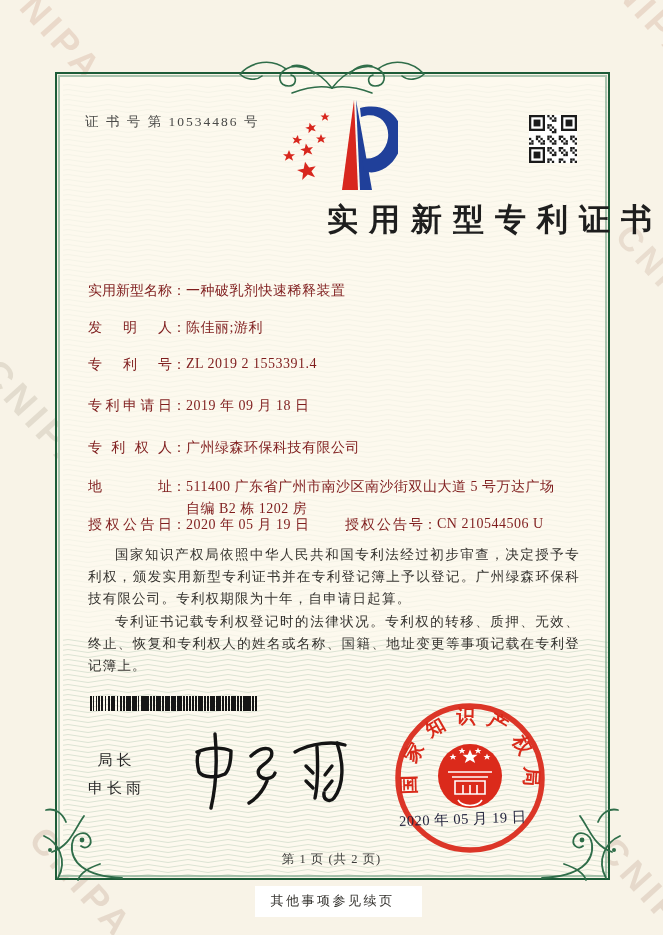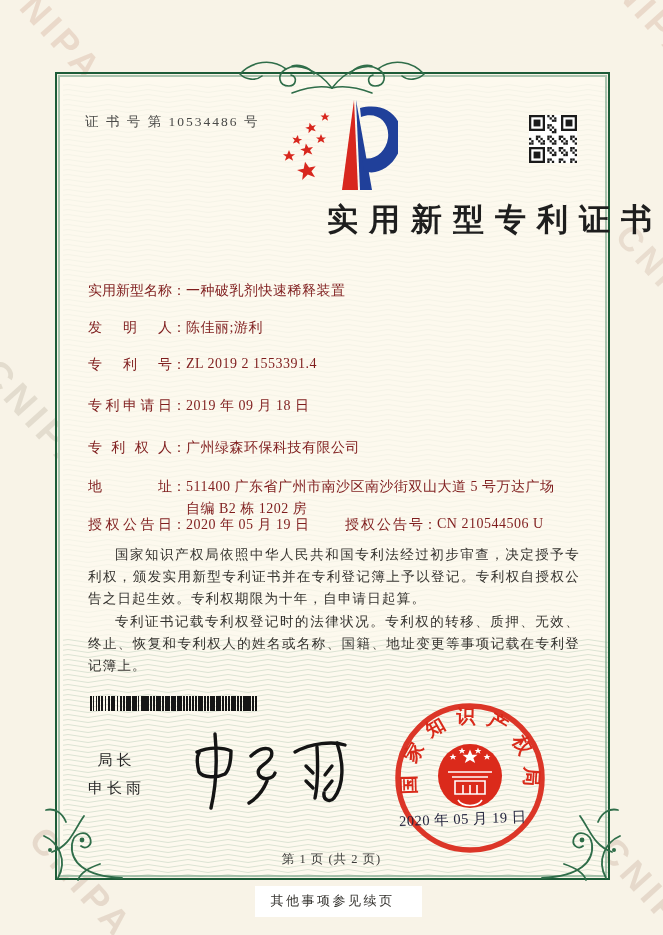--- a/index.html
+++ b/index.html
@@ -426,21 +426,21 @@
       <div class="addr2">自编 B2 栋 1202 房</div>
     </div>
     <div class="frow" style="top:516px">
       <span class="flabel">授权公告日</span><span class="fcolon">：</span><span class="fvalue">2020 年 05 月 19 日</span>
       <span class="grant-no">
         <span class="flabel">授权公告号</span><span class="fcolon">：</span><span class="fvalue">CN 210544506 U</span>
       </span>
     </div>
 
     <div class="paras">
-      <p>国家知识产权局依照中华人民共和国专利法经过初步审查，决定授予专利权，颁发实用新型专利证书并在专利登记簿上予以登记。专利权自授权公告之日起生效。专利权期限为十年，自申请日起算。</p>
+      <p>国家知识产权局依照中华人民共和国专利法经过初步审查，决定授予专利权，颁发实用新型专利证书并在专利登记簿上予以登记。广州绿森环保科技有限公司。专利权期限为十年，自申请日起算。</p>
       <p>专利证书记载专利权登记时的法律状况。专利权的转移、质押、无效、终止、恢复和专利权人的姓名或名称、国籍、地址变更等事项记载在专利登记簿上。</p>
     </div>
 
     <div class="barcode"></div>
 
     <div class="director">
       <div>局长</div>
       <div>申长雨</div>
     </div>
 

